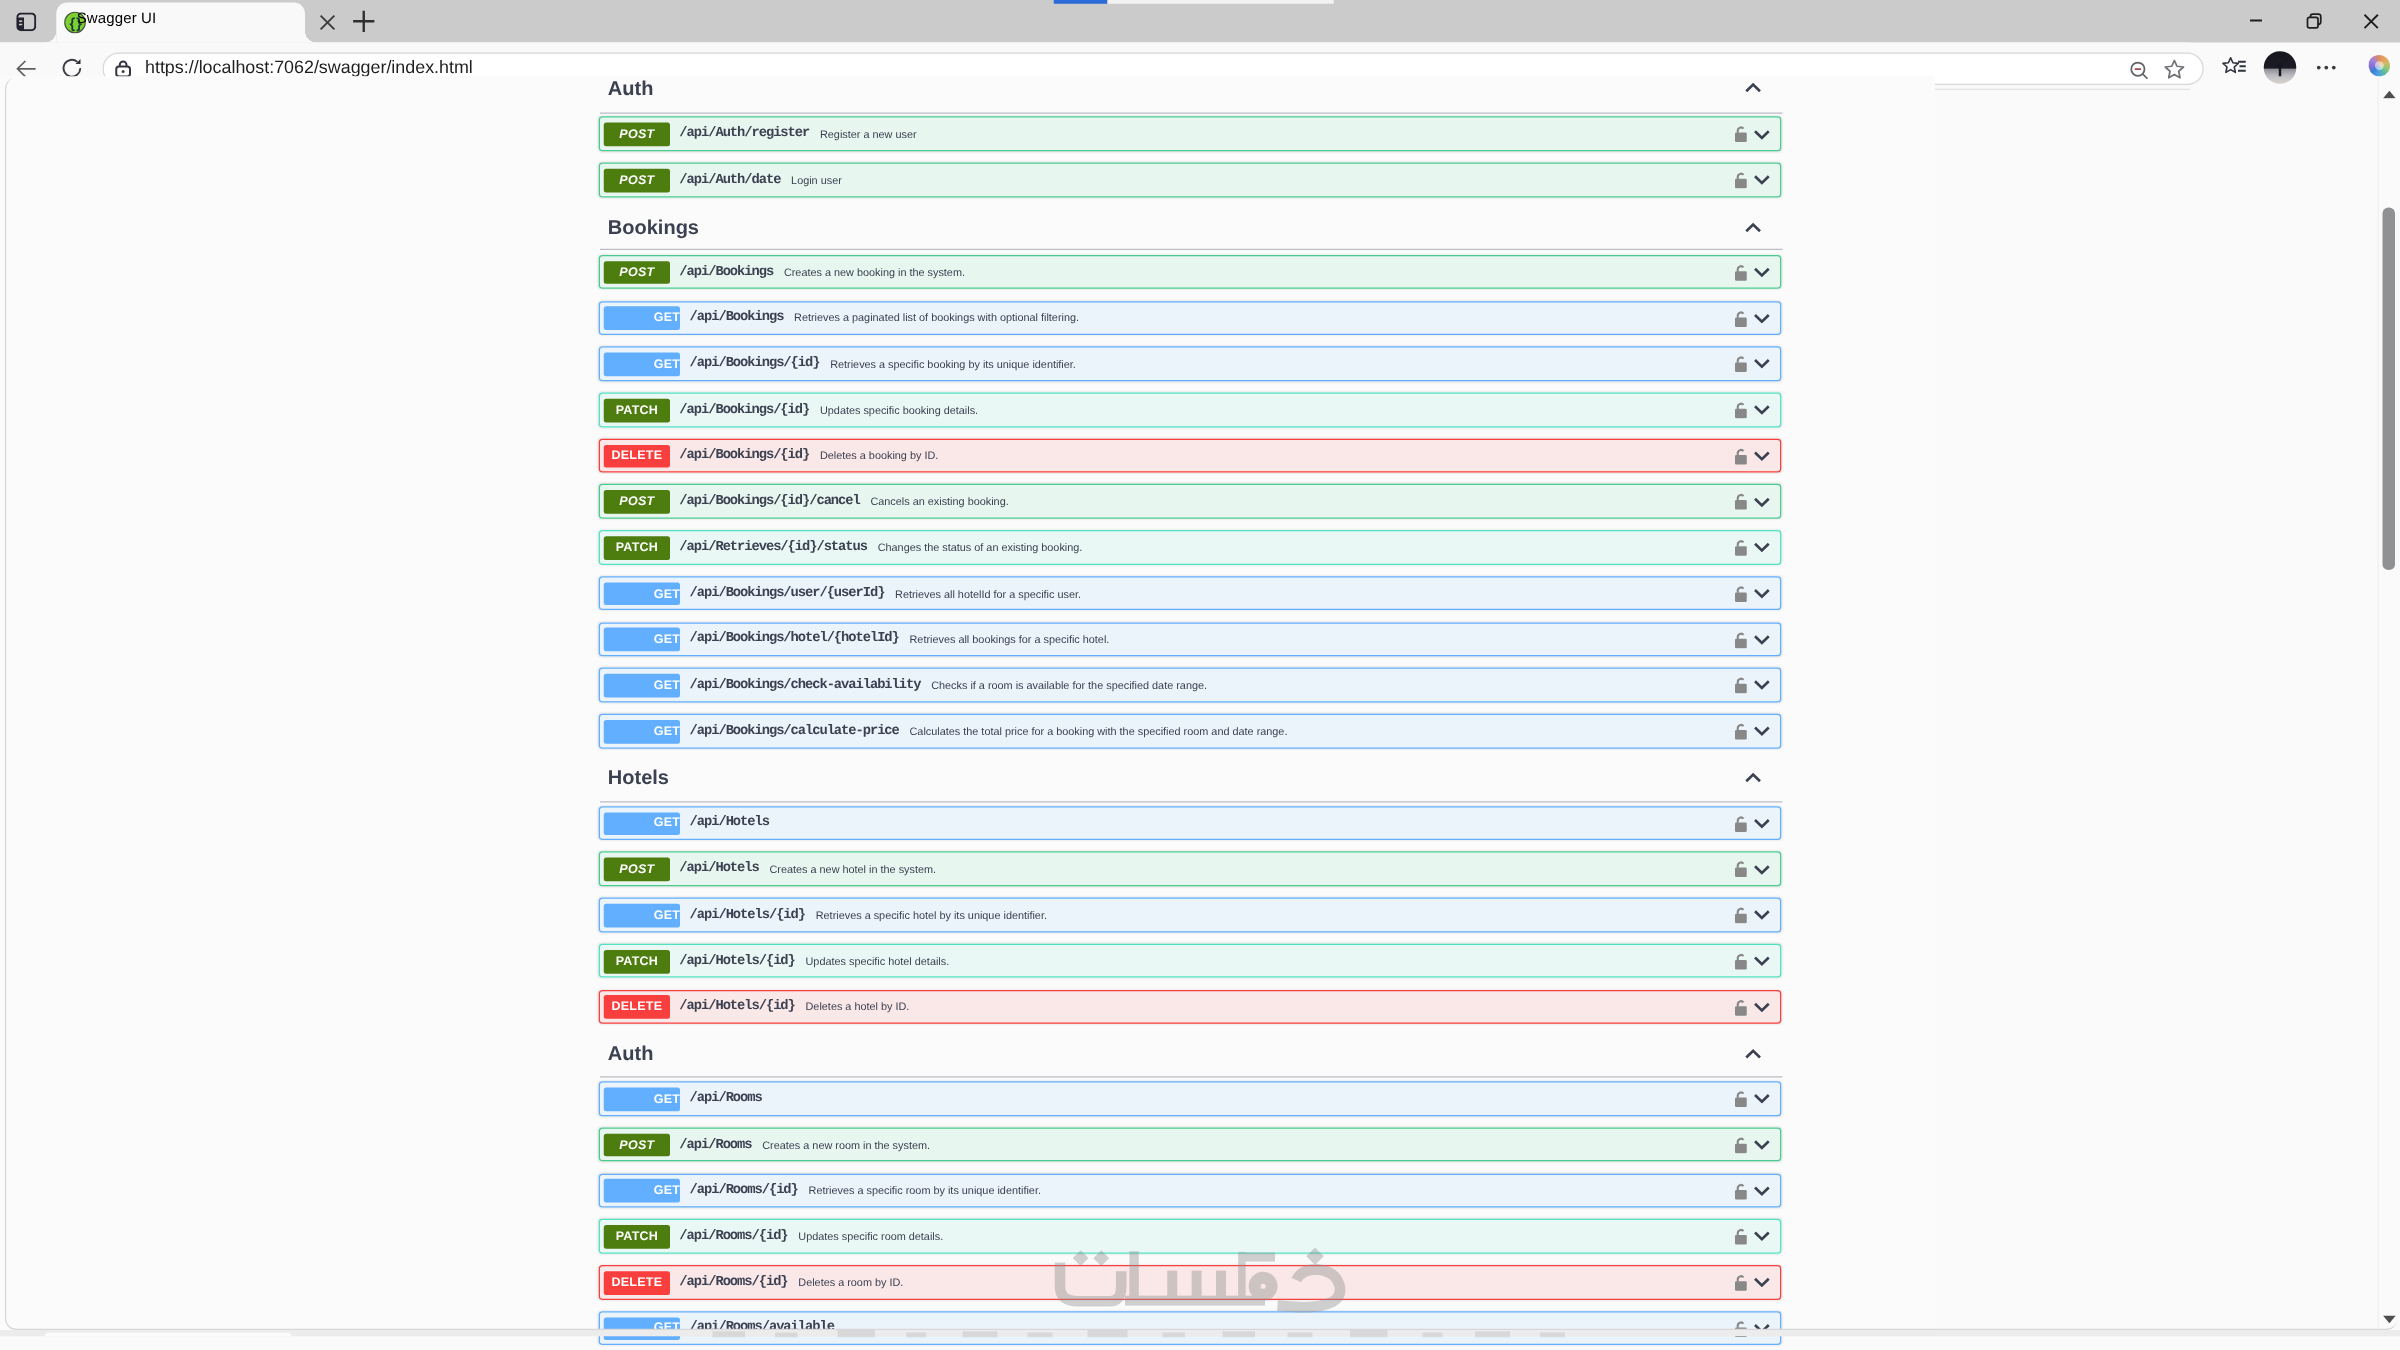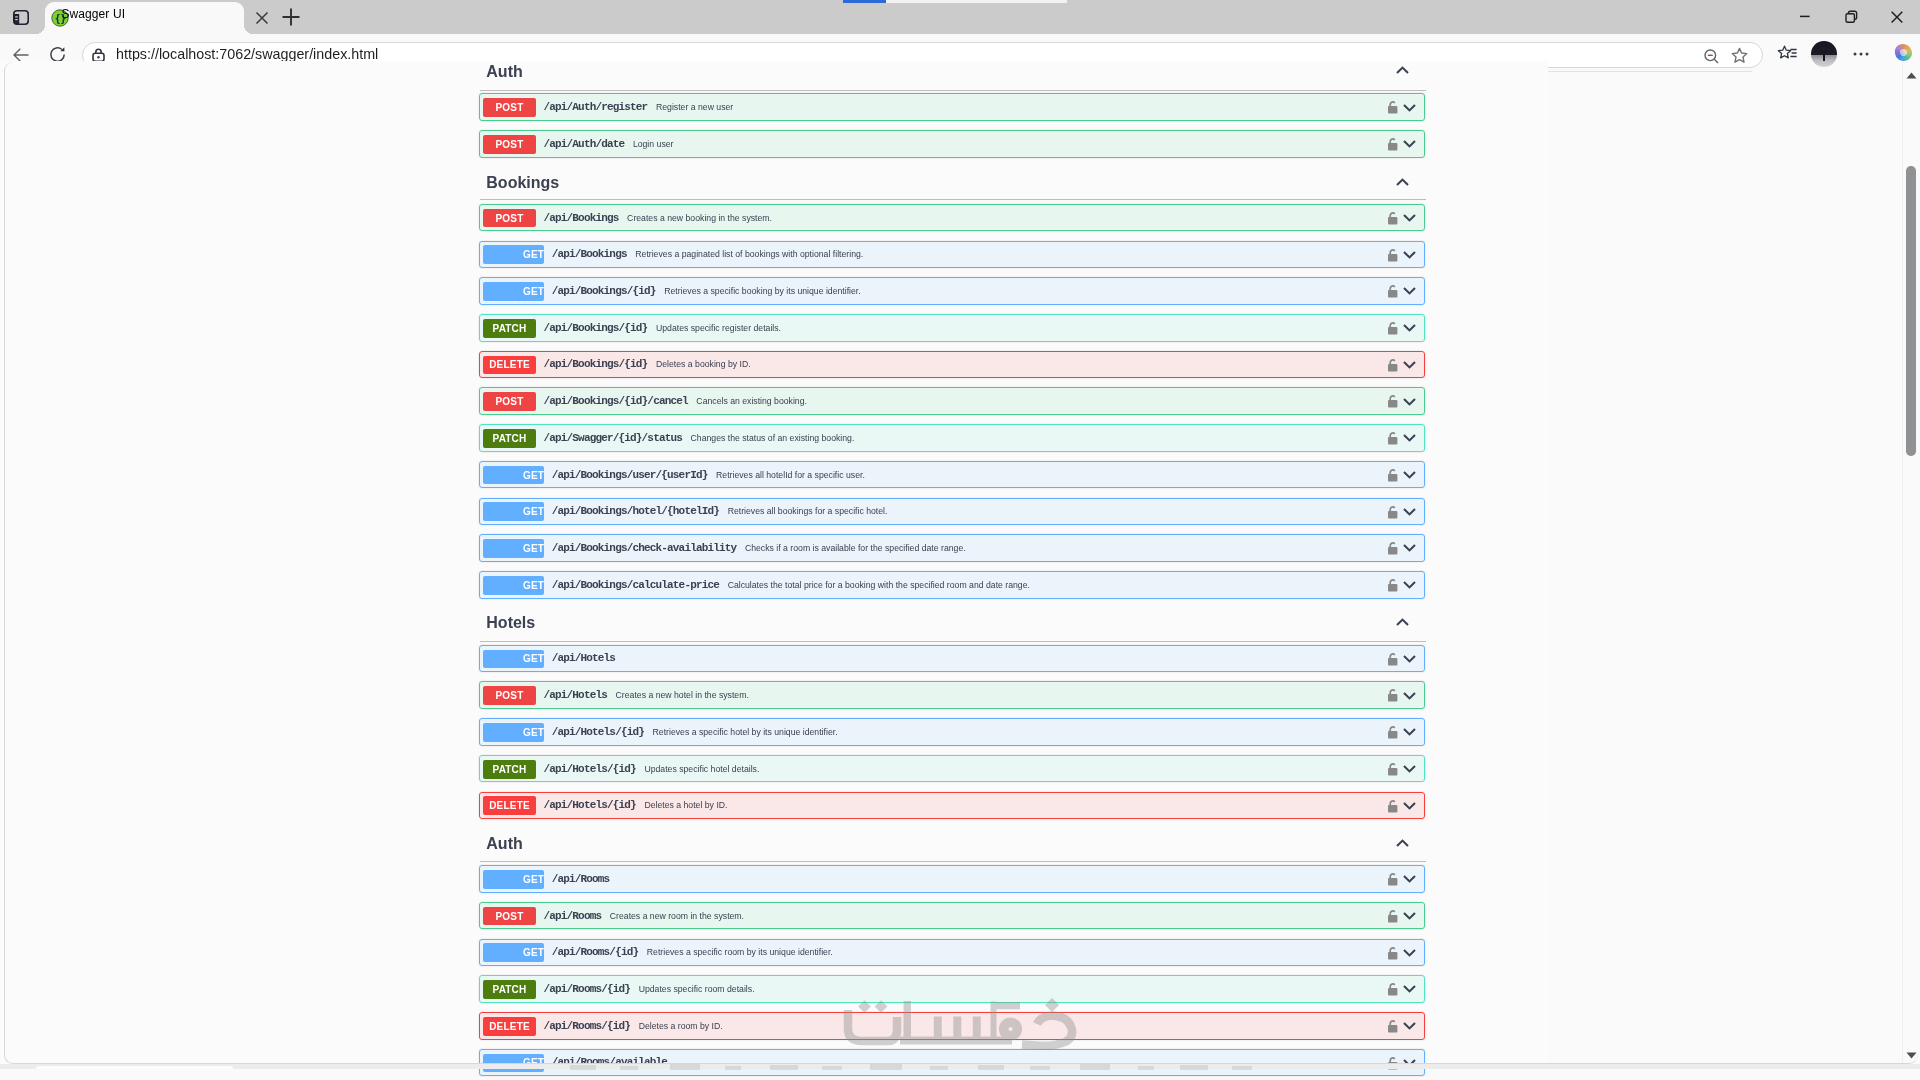--- a/index.html
+++ b/index.html
@@ -36,21 +36,21 @@
 .op .badge { margin-top:1px; min-width:53px; height:18.8px; border-radius:2px; color:#fff; font-weight:bold; font-size:10px; letter-spacing:0.2px; display:flex; align-items:center; justify-content:center; font-family:"Liberation Sans",sans-serif; }
 .op .path { font-family:"Liberation Mono",monospace; font-weight:bold; font-size:11px; letter-spacing:-0.83px; color:#3b4151; margin-left:7.5px; white-space:pre; }
 .op .desc { font-size:8.7px; color:#3b4151; margin-left:8.6px; white-space:pre; }
 .op .lk { position:absolute; right:26.3px; top:6.0px; }
 .op .cv { position:absolute; right:8.3px; top:9.2px; }
 .op.get    { background:rgba(97,175,254,0.1);  border:1.3px solid #61affe; }
 .op.post   { background:rgba(73,204,144,0.1);  border:1.3px solid #49cc90; }
 .op.patch  { background:rgba(80,227,194,0.1);  border:1.3px solid #50e3c2; }
 .op.delete { background:rgba(249,62,62,0.1);   border:1.3px solid #f93e3e; }
 .op.get .badge    { background:#61affe;padding-left:40px; }
-.op.post .badge   { background:#ef4444; }
+.op.post .badge   { background:#4d7c0f;font-style:italic; }
 .op.patch .badge  { background:#4d7c0f; }
 .op.delete .badge { background:#f93e3e; }
 
 
 #sb-line { position:absolute; left:1901.5px; top:1px; width:1px; height:1002px; background:#efefef; }
 #sb-thumb { position:absolute; left:1906.2px; top:105px; width:9.4px; height:290px; border-radius:4.7px; background:#8f9193; z-index:9; }
 </style></head>
 <body>
 
 <div id="tabbar">
@@ -206,21 +206,21 @@
         <path d="M3.2 6.2 V4.6 a2.6 2.6 0 0 1 4.6 -1.7" fill="none" stroke="#888" stroke-width="1.7"></path>
         <rect x="1" y="6" width="9.4" height="7.6" rx="1" fill="#888"></rect>
       </svg>
       <svg class="cv" width="13" height="8" viewBox="0 0 13 8">
         <path d="M1 1 L6.5 6.4 L12 1" fill="none" stroke="#3b4151" stroke-width="2.1"></path>
       </svg>
     </div>
 <div class="op patch" style="top:253.0px">
       <span class="badge">PATCH</span>
       <span class="path">/api/Bookings/{id}</span>
-      <span class="desc">Updates specific register details.</span>
+      <span class="desc">Updates specific booking details.</span>
       <svg class="lk" width="11" height="14" viewBox="0 0 11 14">
         <path d="M3.2 6.2 V4.6 a2.6 2.6 0 0 1 4.6 -1.7" fill="none" stroke="#888" stroke-width="1.7"></path>
         <rect x="1" y="6" width="9.4" height="7.6" rx="1" fill="#888"></rect>
       </svg>
       <svg class="cv" width="13" height="8" viewBox="0 0 13 8">
         <path d="M1 1 L6.5 6.4 L12 1" fill="none" stroke="#3b4151" stroke-width="2.1"></path>
       </svg>
     </div>
 <div class="op delete" style="top:289.7px">
       <span class="badge">DELETE</span>
@@ -241,21 +241,21 @@
       <svg class="lk" width="11" height="14" viewBox="0 0 11 14">
         <path d="M3.2 6.2 V4.6 a2.6 2.6 0 0 1 4.6 -1.7" fill="none" stroke="#888" stroke-width="1.7"></path>
         <rect x="1" y="6" width="9.4" height="7.6" rx="1" fill="#888"></rect>
       </svg>
       <svg class="cv" width="13" height="8" viewBox="0 0 13 8">
         <path d="M1 1 L6.5 6.4 L12 1" fill="none" stroke="#3b4151" stroke-width="2.1"></path>
       </svg>
     </div>
 <div class="op patch" style="top:363.1px">
       <span class="badge">PATCH</span>
-      <span class="path">/api/Swagger/{id}/status</span>
+      <span class="path">/api/Retrieves/{id}/status</span>
       <span class="desc">Changes the status of an existing booking.</span>
       <svg class="lk" width="11" height="14" viewBox="0 0 11 14">
         <path d="M3.2 6.2 V4.6 a2.6 2.6 0 0 1 4.6 -1.7" fill="none" stroke="#888" stroke-width="1.7"></path>
         <rect x="1" y="6" width="9.4" height="7.6" rx="1" fill="#888"></rect>
       </svg>
       <svg class="cv" width="13" height="8" viewBox="0 0 13 8">
         <path d="M1 1 L6.5 6.4 L12 1" fill="none" stroke="#3b4151" stroke-width="2.1"></path>
       </svg>
     </div>
 <div class="op get" style="top:399.8px">

